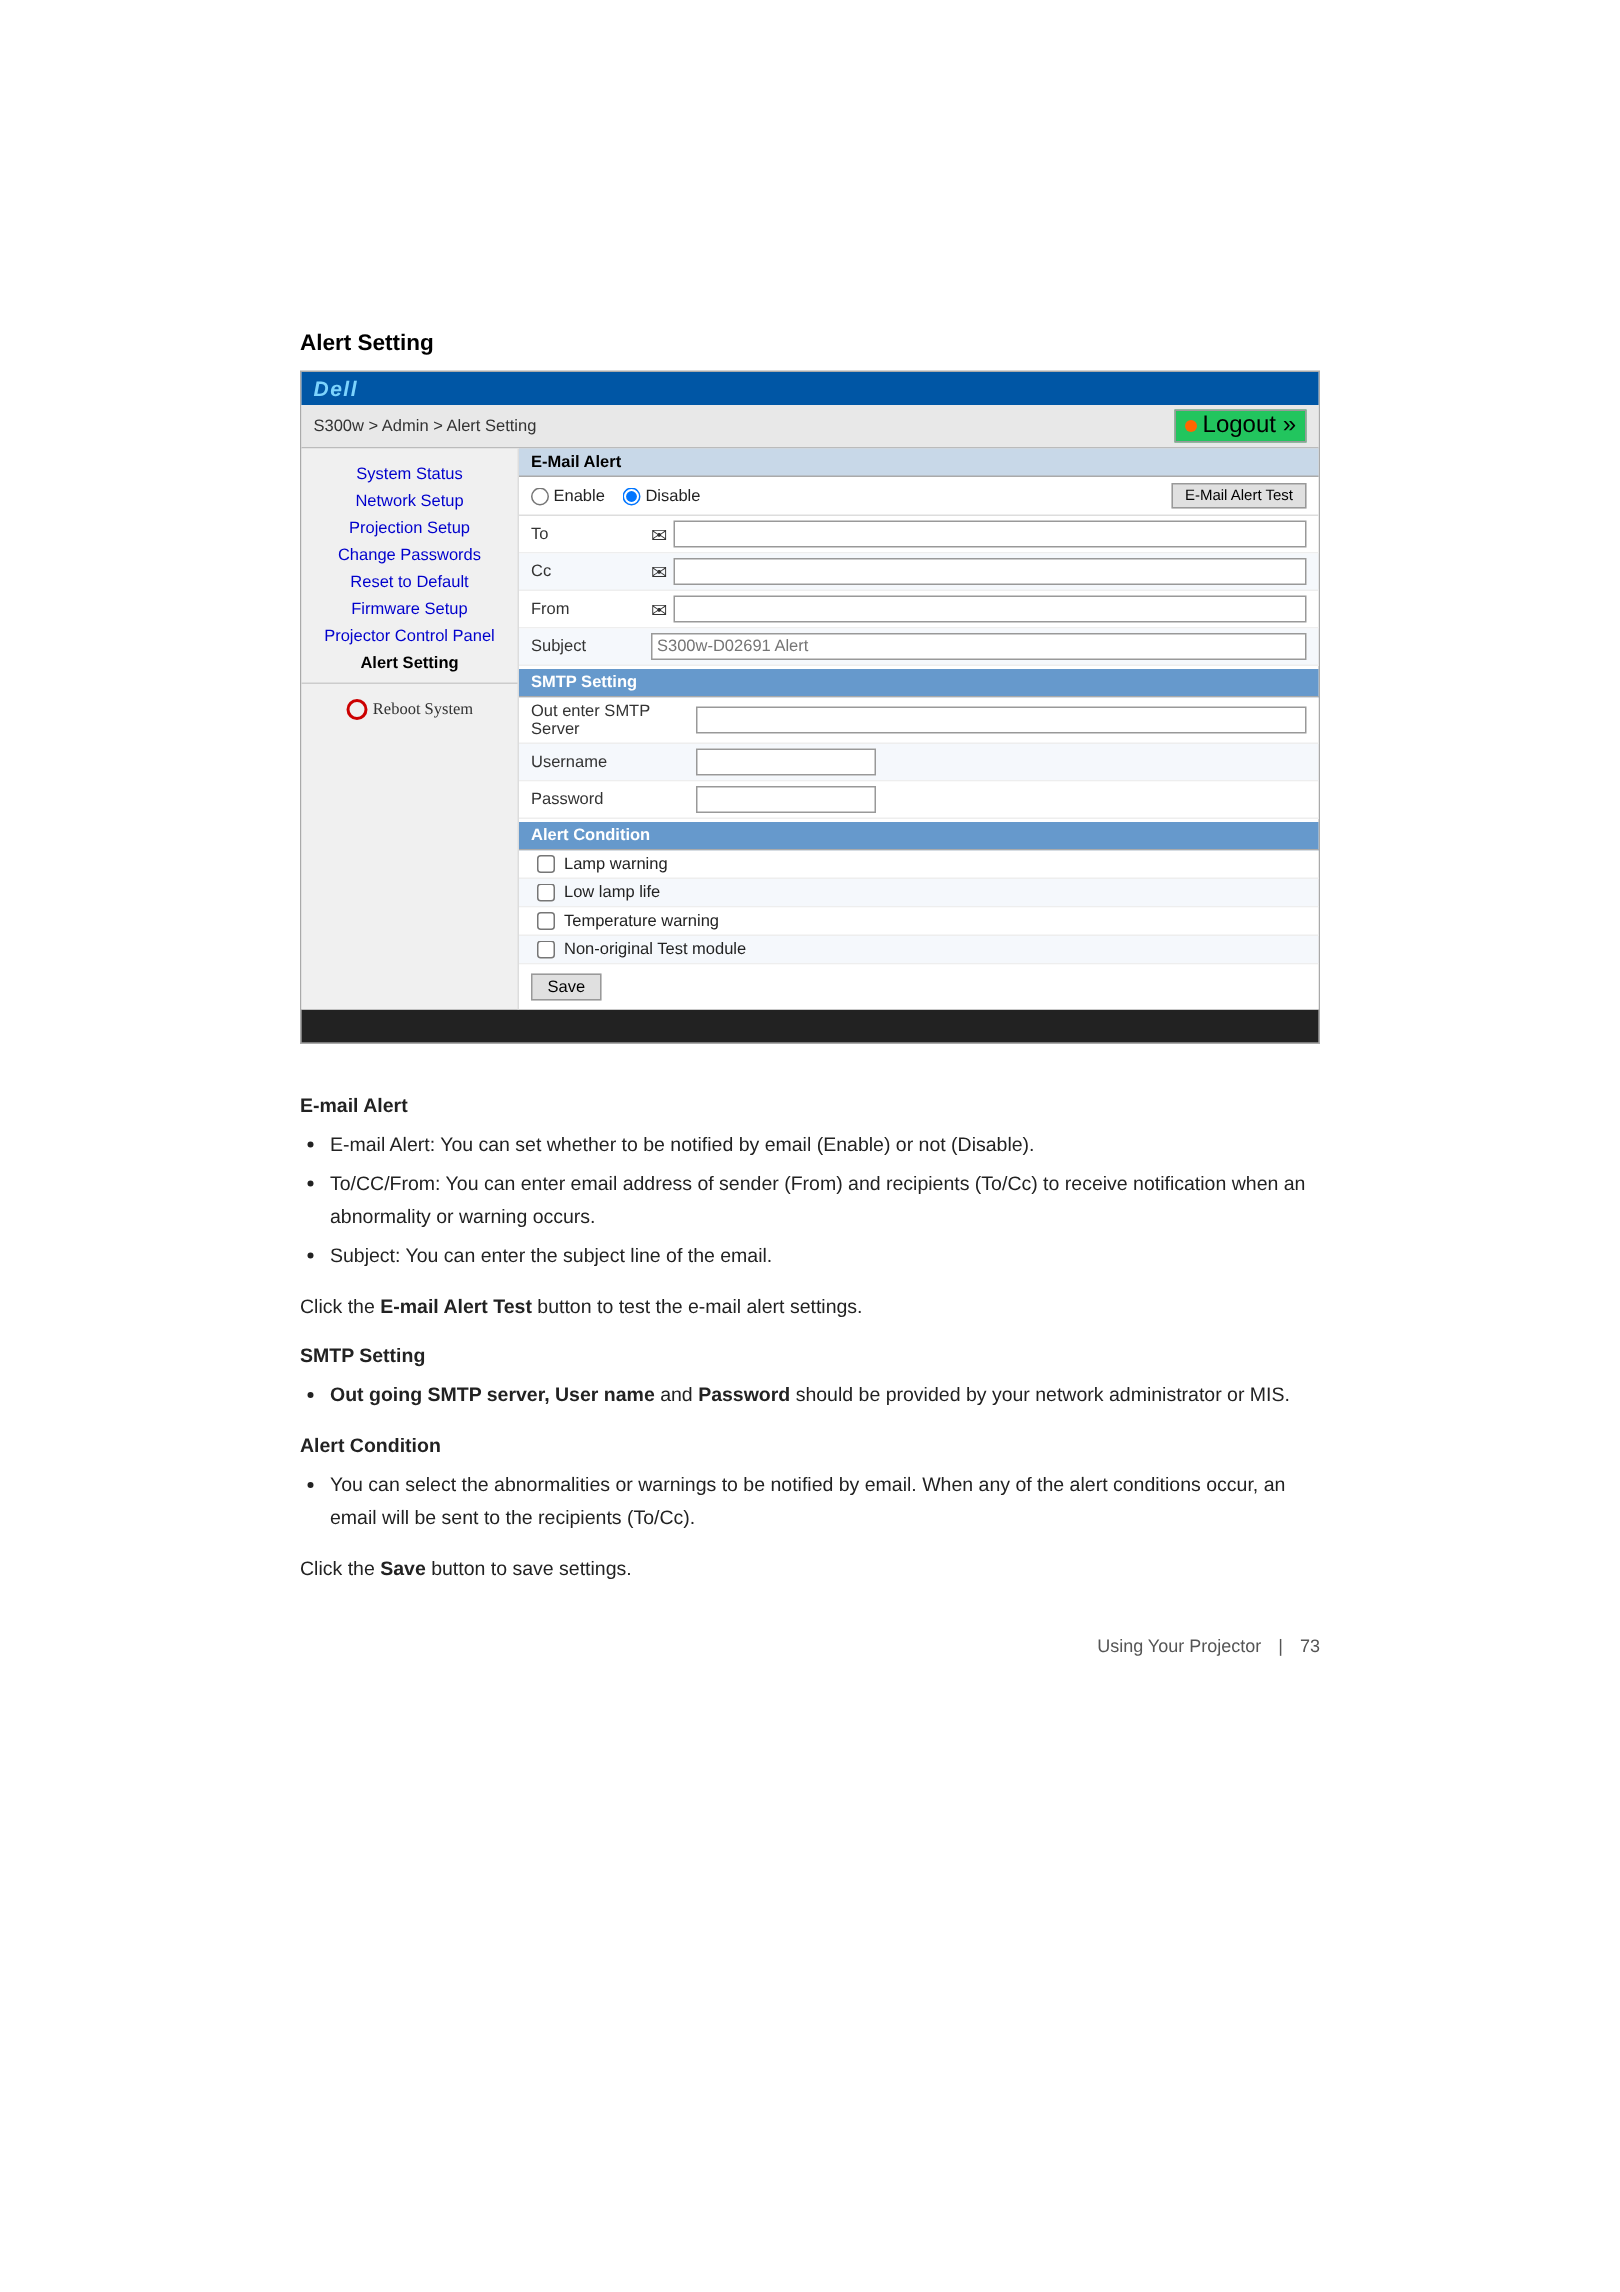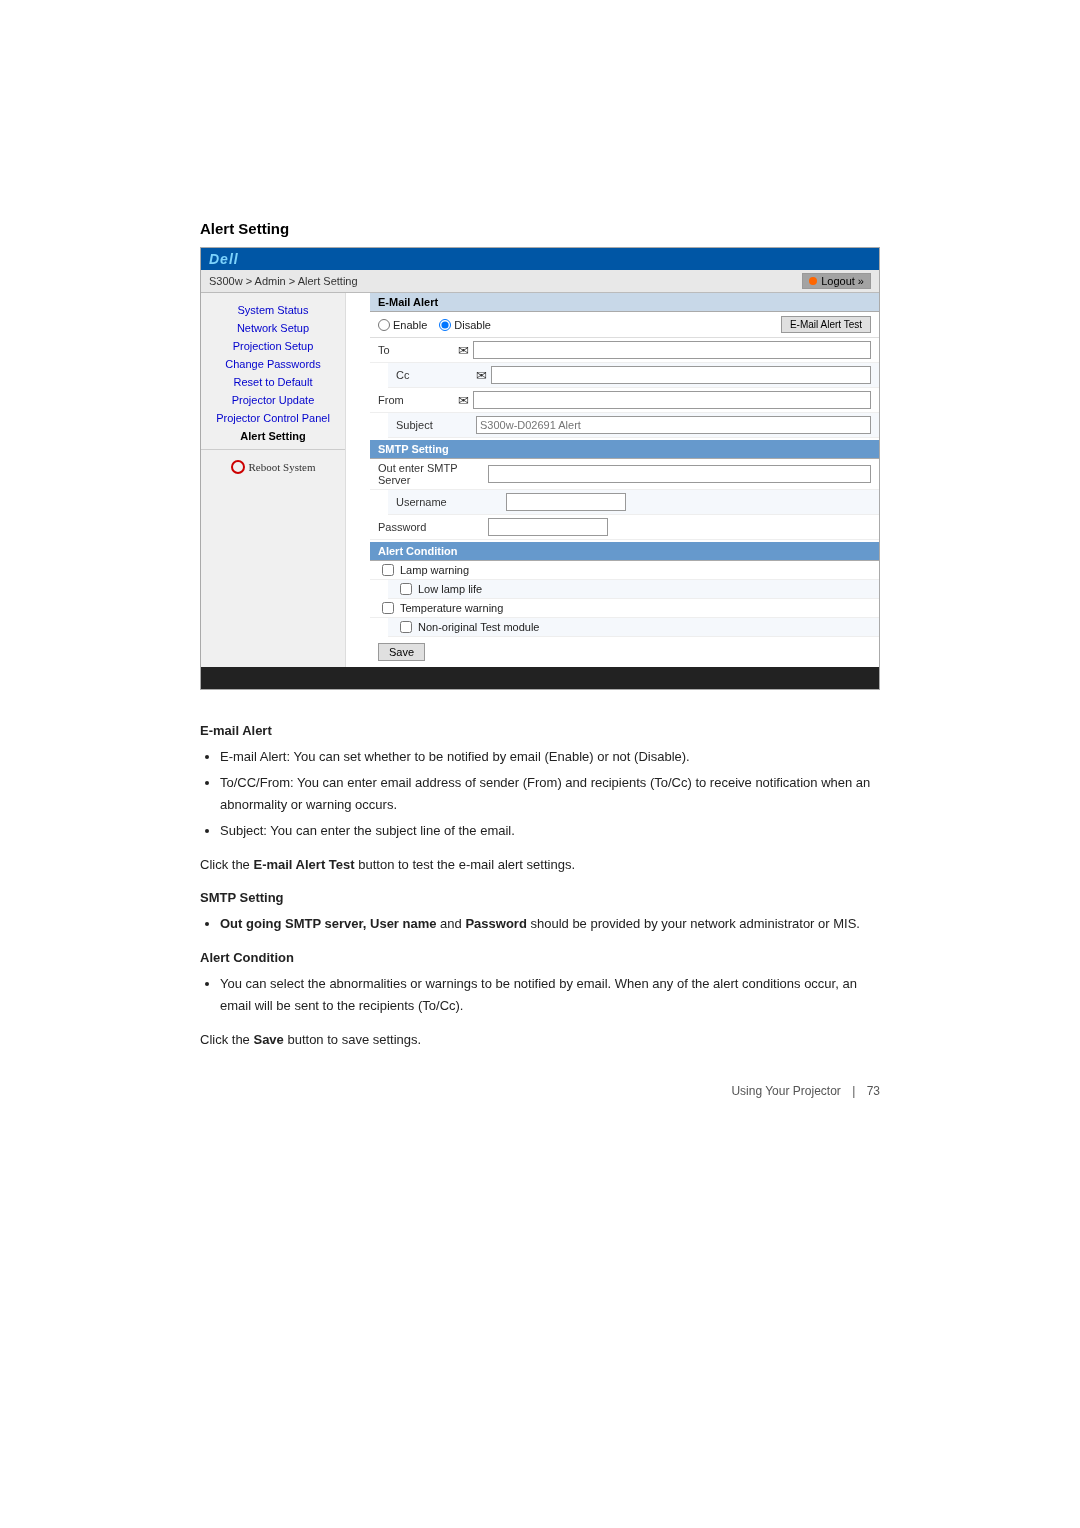--- a/index.html
+++ b/index.html
@@ -62,42 +62,41 @@
       border-bottom: 1px solid #bbb;
       padding: 3px 8px;
       display: flex;
       align-items: center;
       justify-content: space-between;
       font-size: 11px;
       color: #333;
     }
 
     .logout-btn {
-      background: #a3a3a3;
+      background: #22c55e;
       border: 1px solid #999;
       padding: 1px 6px;
-      font-size: 11px;
+      font-size: 16px;
       cursor: pointer;
       display: flex;
       align-items: center;
       gap: 4px;
     }
 
     .logout-dot {
       width: 8px;
       height: 8px;
       background: #ff6600;
       border-radius: 50%;
       display: inline-block;
     }
 
     .main-content {
       display: flex;
       width: 100%;
-      gap: 24px;
     }
 
     
     .sidebar {
       width: 145px;
       background: #f0f0f0;
       border-right: 1px solid #ddd;
       padding: 8px 0;
       flex-shrink: 0;
     }
@@ -298,21 +297,20 @@
       padding-bottom: 40px;
     }
 
     .footer-separator {
       margin: 0 8px;
     }
 
     
     .alt-row {
       background: #f5f8fc;
-      margin-left: 18px;
     }
 
     
     input[type="checkbox"] {
       width: 12px;
       height: 12px;
     }
 
     input[type="radio"] {
       width: 12px;
@@ -353,21 +351,21 @@
           <div class="sidebar-item">
             <span>Projection Setup</span>
           </div>
           <div class="sidebar-item">
             <span>Change Passwords</span>
           </div>
           <div class="sidebar-item">
             <span>Reset to Default</span>
           </div>
           <div class="sidebar-item">
-            <span>Projector Update</span>
+            <span>Firmware Setup</span>
           </div>
           <div class="sidebar-item">
             <span>Projector Control Panel</span>
           </div>
           <div class="sidebar-item active">
             <span>Alert Setting</span>
           </div>
 
           <div class="sidebar-divider"></div>
 

